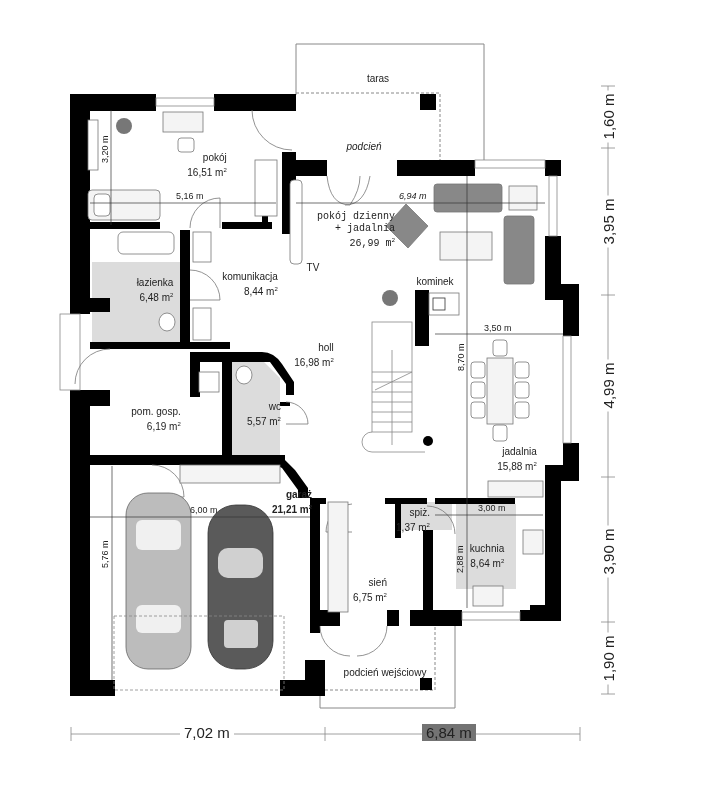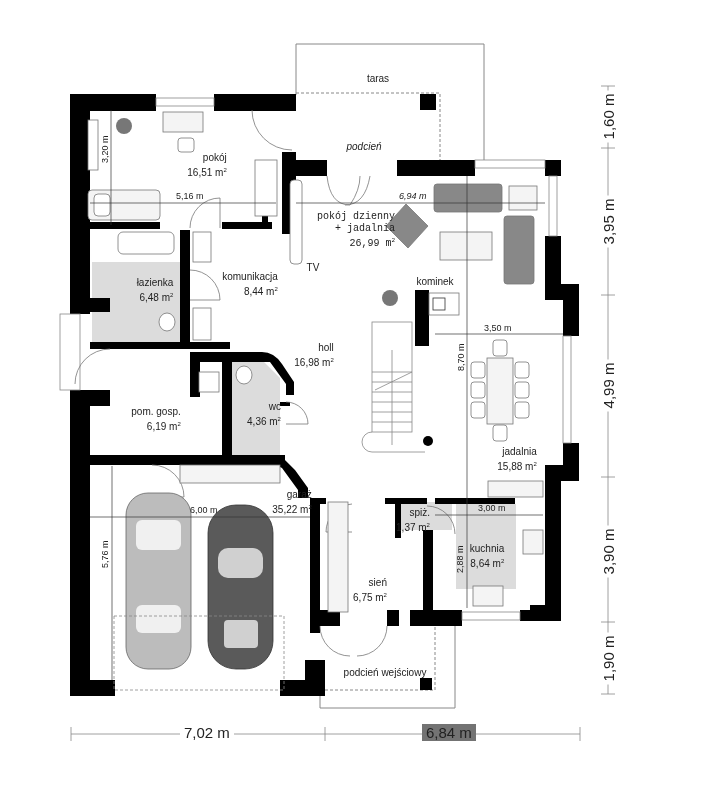--- a/index.html
+++ b/index.html
@@ -231,41 +231,41 @@
 <div class="lbl" style="left:250px;top:271px;">
     <div>komunikacja</div>
     <div><span>8,44 m</span><sup>2</sup></div>
   </div>
 <div class="lbl" style="left:314px;top:342px;">
     <div>holl</div>
     <div><span>16,98 m</span><sup>2</sup></div>
   </div>
 <div class="lbl" style="left:264px;top:401px;">
     <div>wc</div>
-    <div><span>4,36 m</span><sup>2</sup></div>
+    <div><span>5,57 m</span><sup>2</sup></div>
   </div>
 <div class="lbl" style="left:156px;top:406px;">
     <div>pom. gosp.</div>
     <div><span>6,19 m</span><sup>2</sup></div>
   </div>
 <div class="lbl" style="left:517px;top:446px;">
     <div>jadalnia</div>
     <div><span>15,88 m</span><sup>2</sup></div>
   </div>
 <div class="lbl" style="left:413px;top:507px;">
     <div>spiż.</div>
     <div><span>1,37 m</span><sup>2</sup></div>
   </div>
 <div class="lbl" style="left:487px;top:543px;">
     <div>kuchnia</div>
     <div><span>8,64 m</span><sup>2</sup></div>
   </div>
-<div class="lbl" style="left:292px;top:489px;">
+<div class="lbl" style="left:292px;top:489px;font-weight:bold;">
     <div>garaż</div>
-    <div><span>35,22 m</span><sup>2</sup></div>
+    <div><span>21,21 m</span><sup>2</sup></div>
   </div>
 <div class="lbl" style="left:370px;top:577px;">
     <div>sień</div>
     <div><span>6,75 m</span><sup>2</sup></div>
   </div>
 <div class="lbl" style="left:385px;top:667px;"><span>podcień wejściowy</span></div>
 
 <div class="lbl" style="left:313px;top:262px;"><span>TV</span></div>
 <div class="lbl" style="left:435px;top:276px;"><span>kominek</span></div>
 

